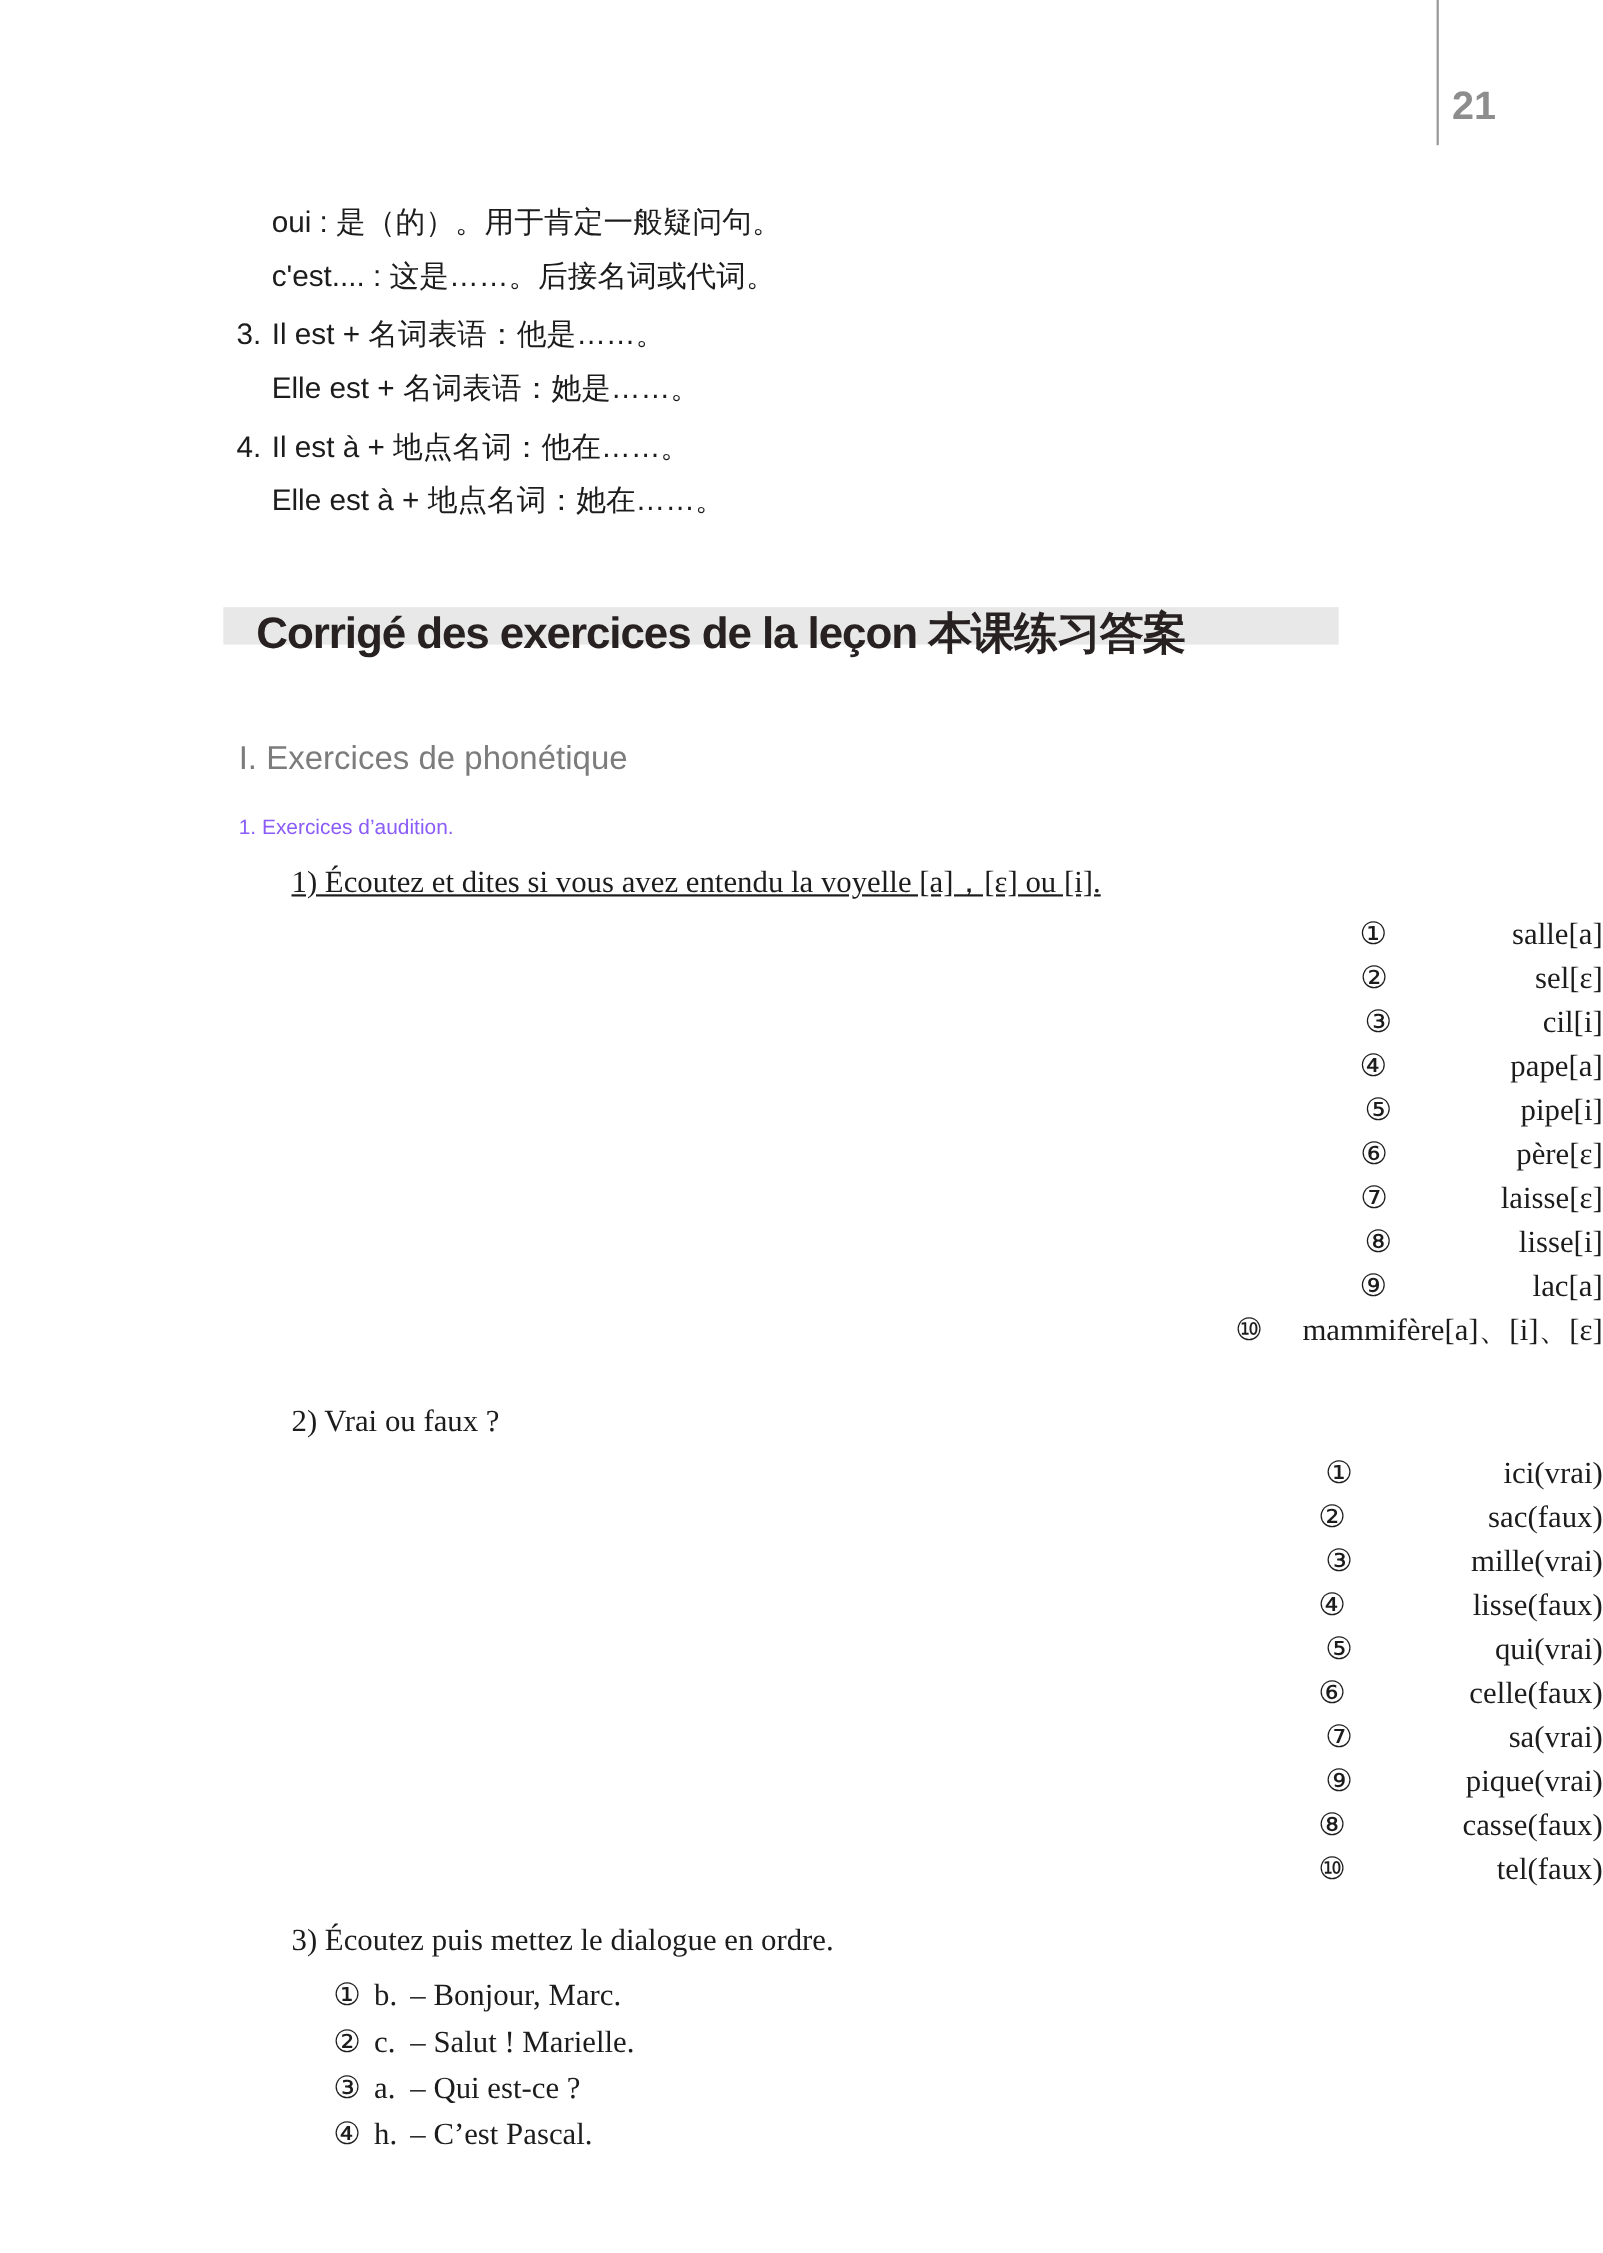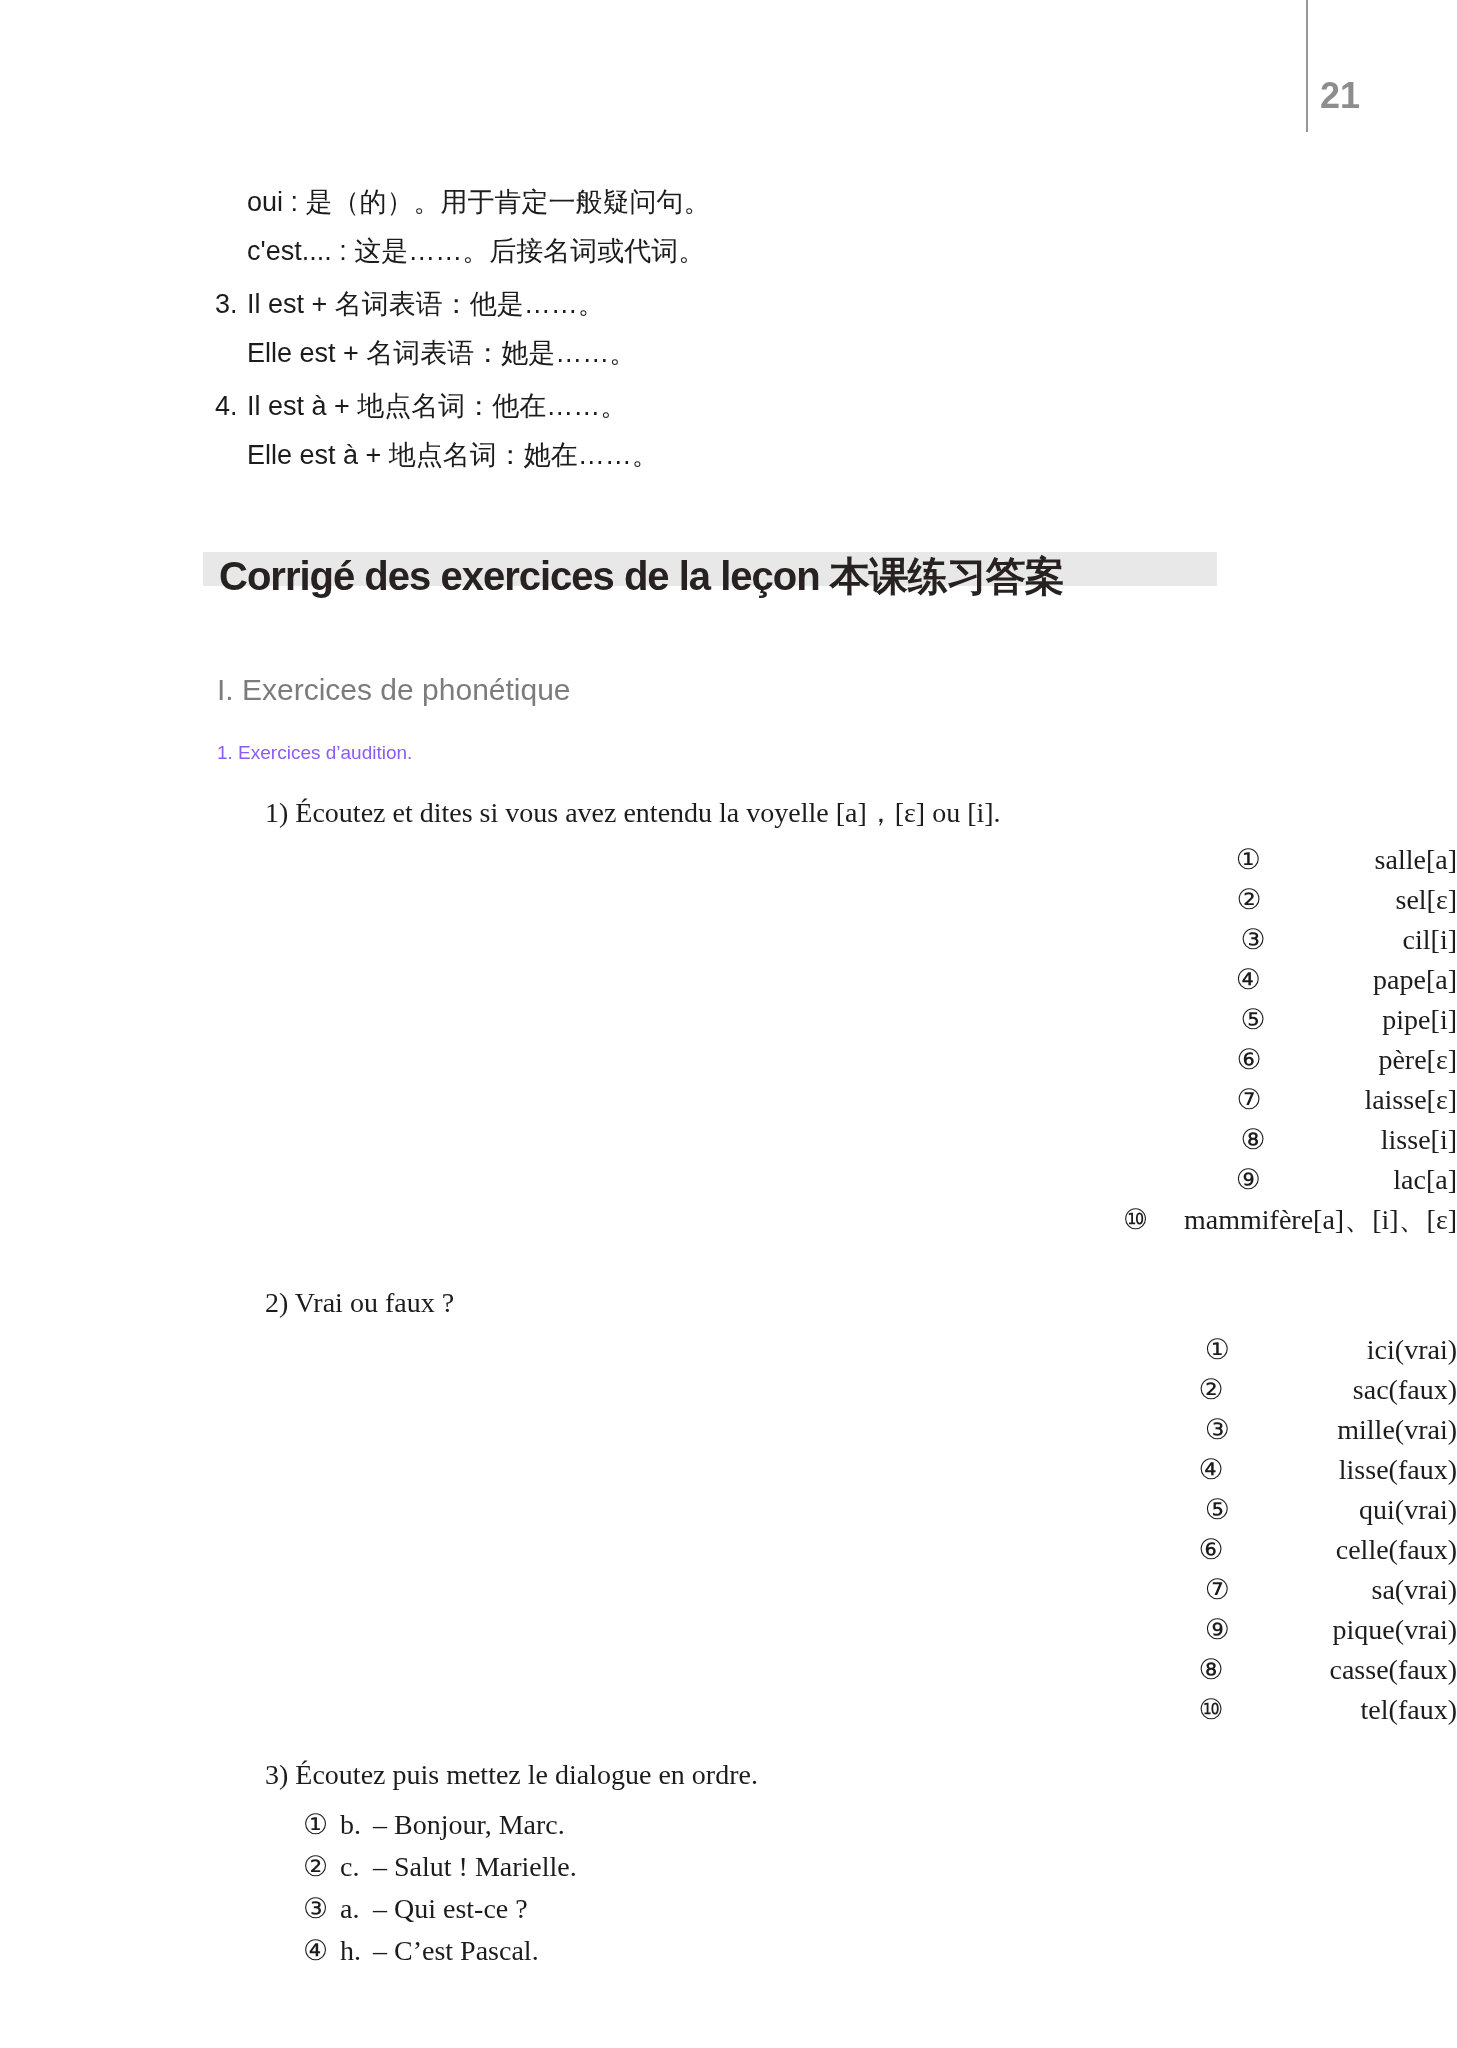--- a/index.html
+++ b/index.html
@@ -25,30 +25,30 @@
   
   .notes { margin-top:178px; margin-left:215px; font-size:27px; line-height:49px; }
   .note-row { display:flex; }
   .note-row.g { margin-top:4px; }
   .note-marker { display:inline-block; width:32px; flex:0 0 32px; }
   
   .banner {
     margin-top:72px; margin-left:203px;
     width:1014px; height:34px;
     background:#e8e8e8;
-    padding-left:16px;
+    padding-left:30px;
     font-size:40px; font-weight:bold; letter-spacing:-1px;
     line-height:48px; white-space:nowrap;
     color:#272122;
   }
   .h1 { margin-top:86px; margin-left:217px; font-size:30px; line-height:36px; color:#7c7c7c; }
   .h2 { margin-top:28px; margin-left:217px; font-size:19px; line-height:34px; color:#8b5cf6; }
   .serif { font-family:"Liberation Serif","DejaVu Serif",serif; }
   .prompt { margin-left:265px; font-size:28px; line-height:38px; color:#1c1c1c; }
-  .p1 { margin-top:24px; }
+  .p1 { margin-top:14px;text-decoration:underline; }
   .p2 { margin-top:44px; }
   .p3 { margin-top:26px; }
   .xlist { margin-top:8px; margin-left:303px; font-size:28px; }
   .xlist .row { height:40px; line-height:40px; white-space:nowrap;text-align:right; }
   .dlist { margin-top:10px; margin-left:303px; font-size:28px; }
   .dlist .row { height:42px; line-height:42px; white-space:nowrap; }
   .cnum { display:inline-block; width:37px; font-family:"Liberation Serif","DejaVu Sans",serif; }
   .word { display:inline-block; width:165px; }
   .letter { display:inline-block; width:33px; }
 </style>

